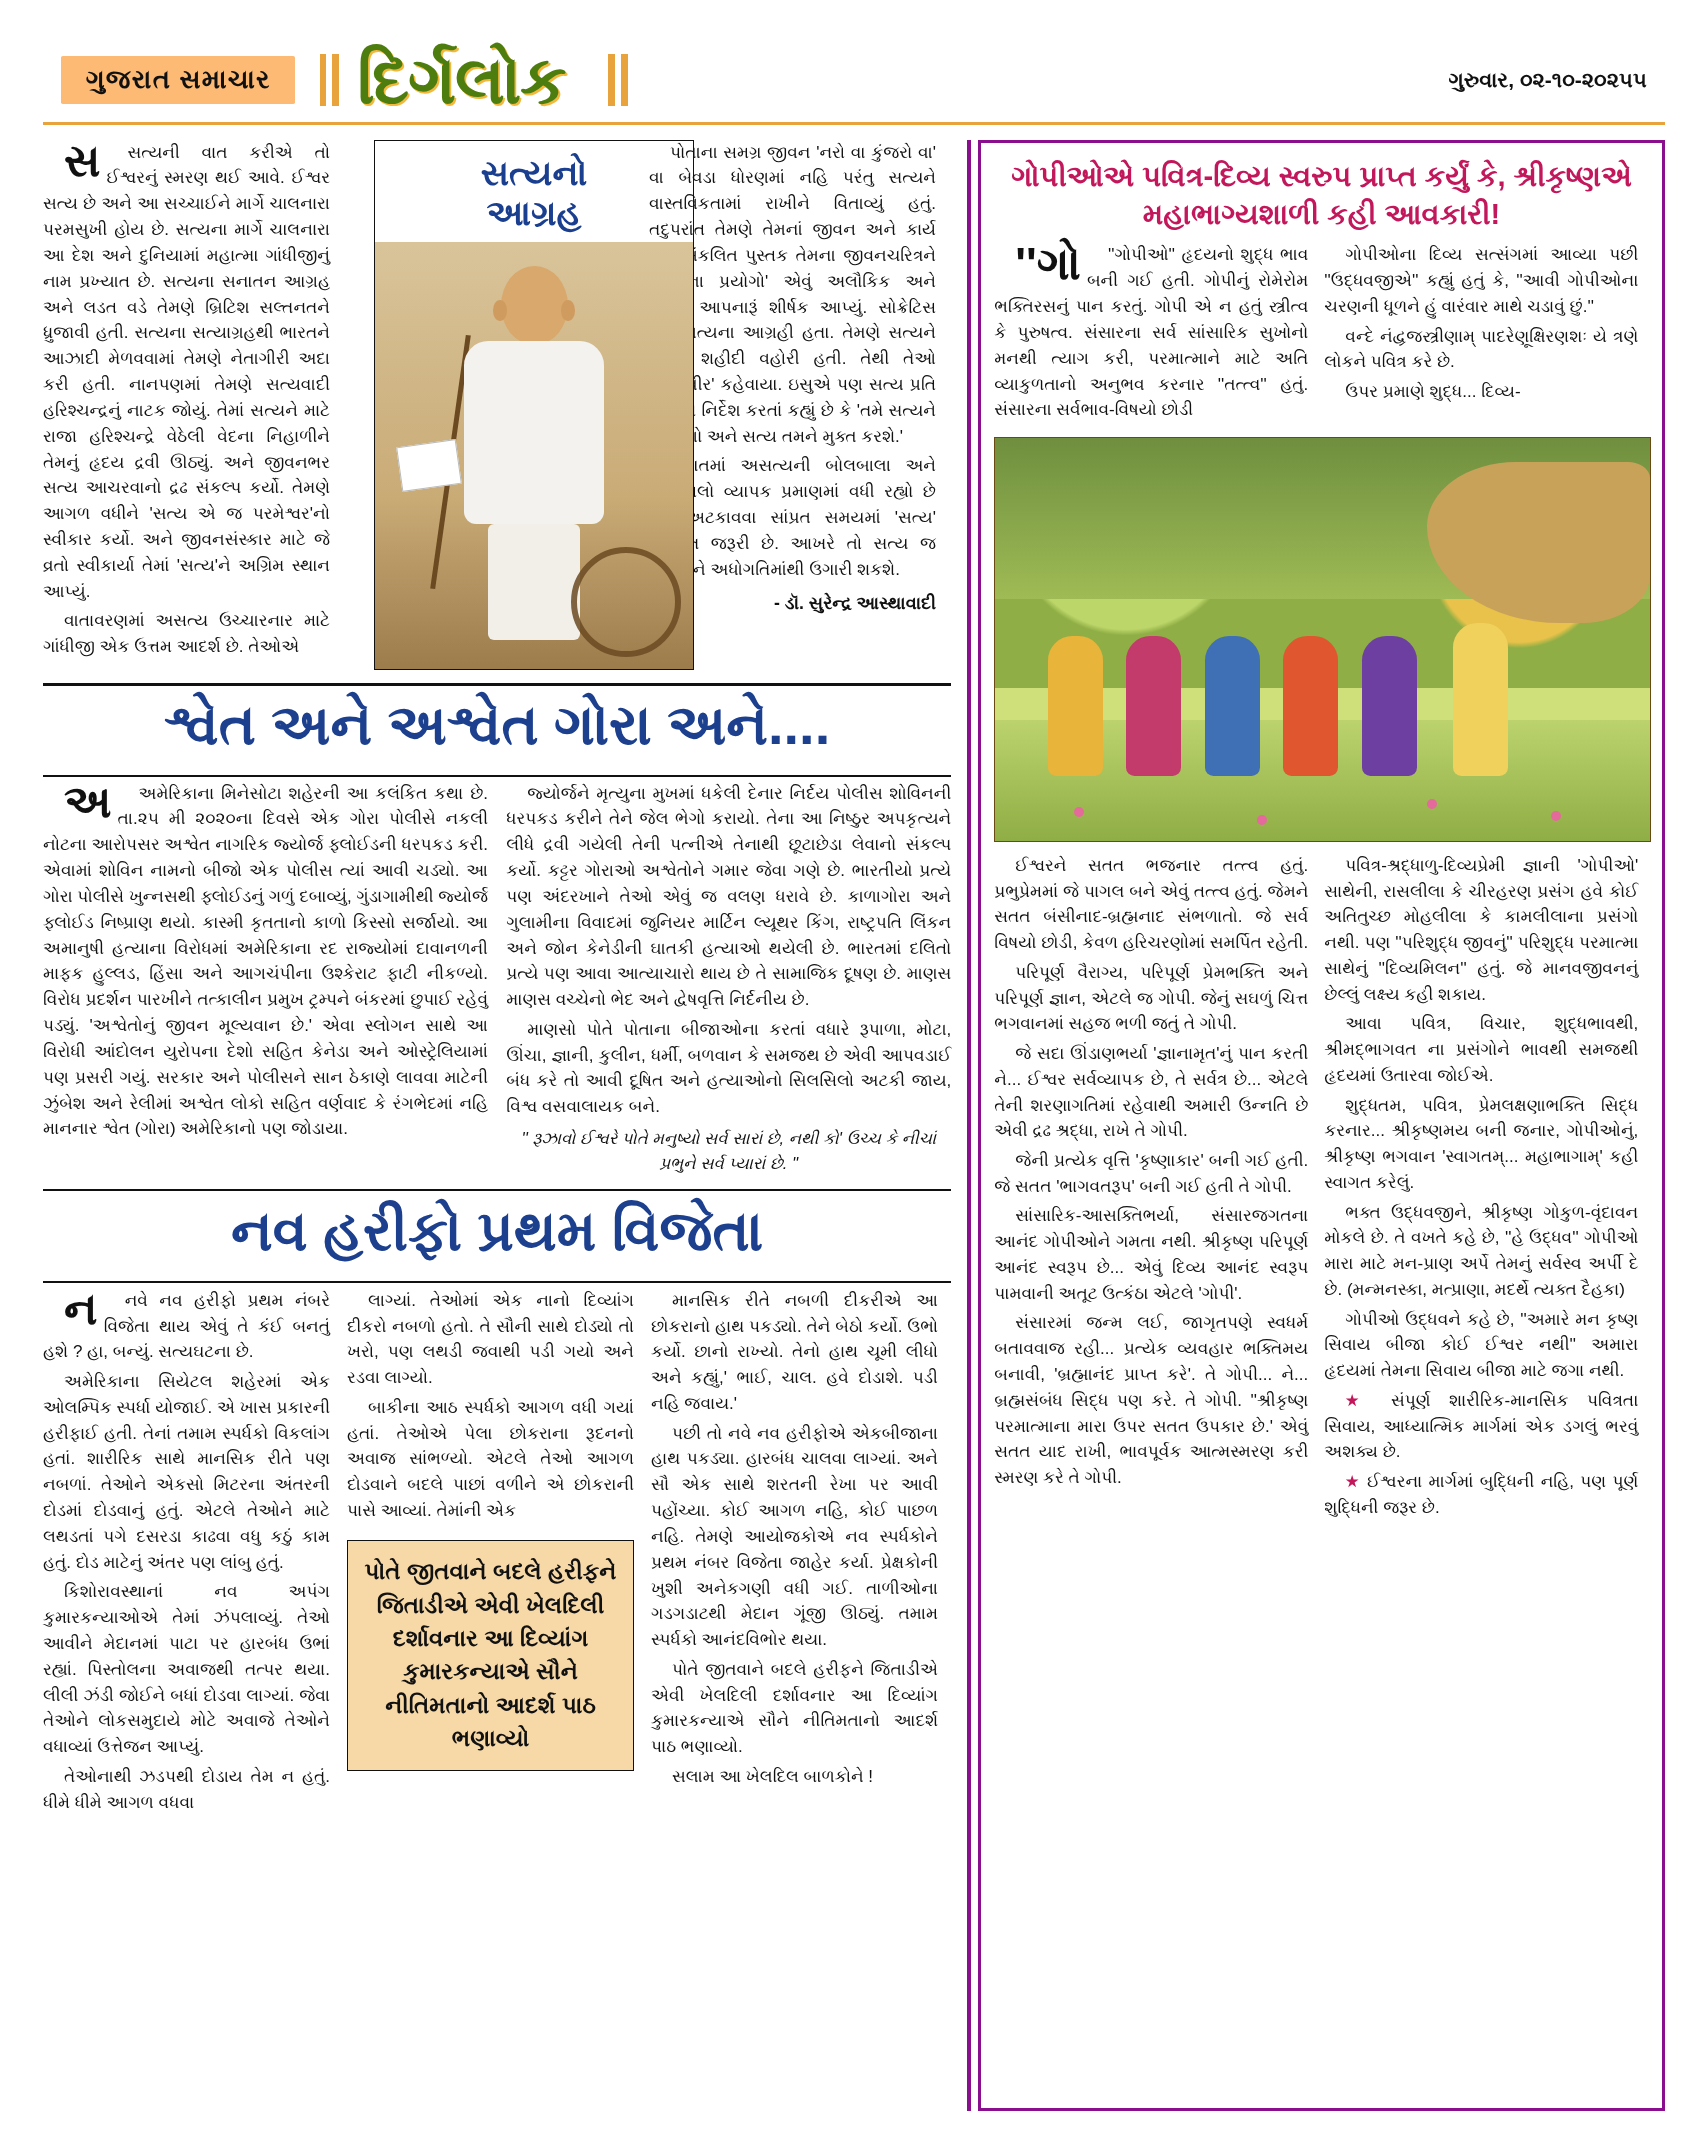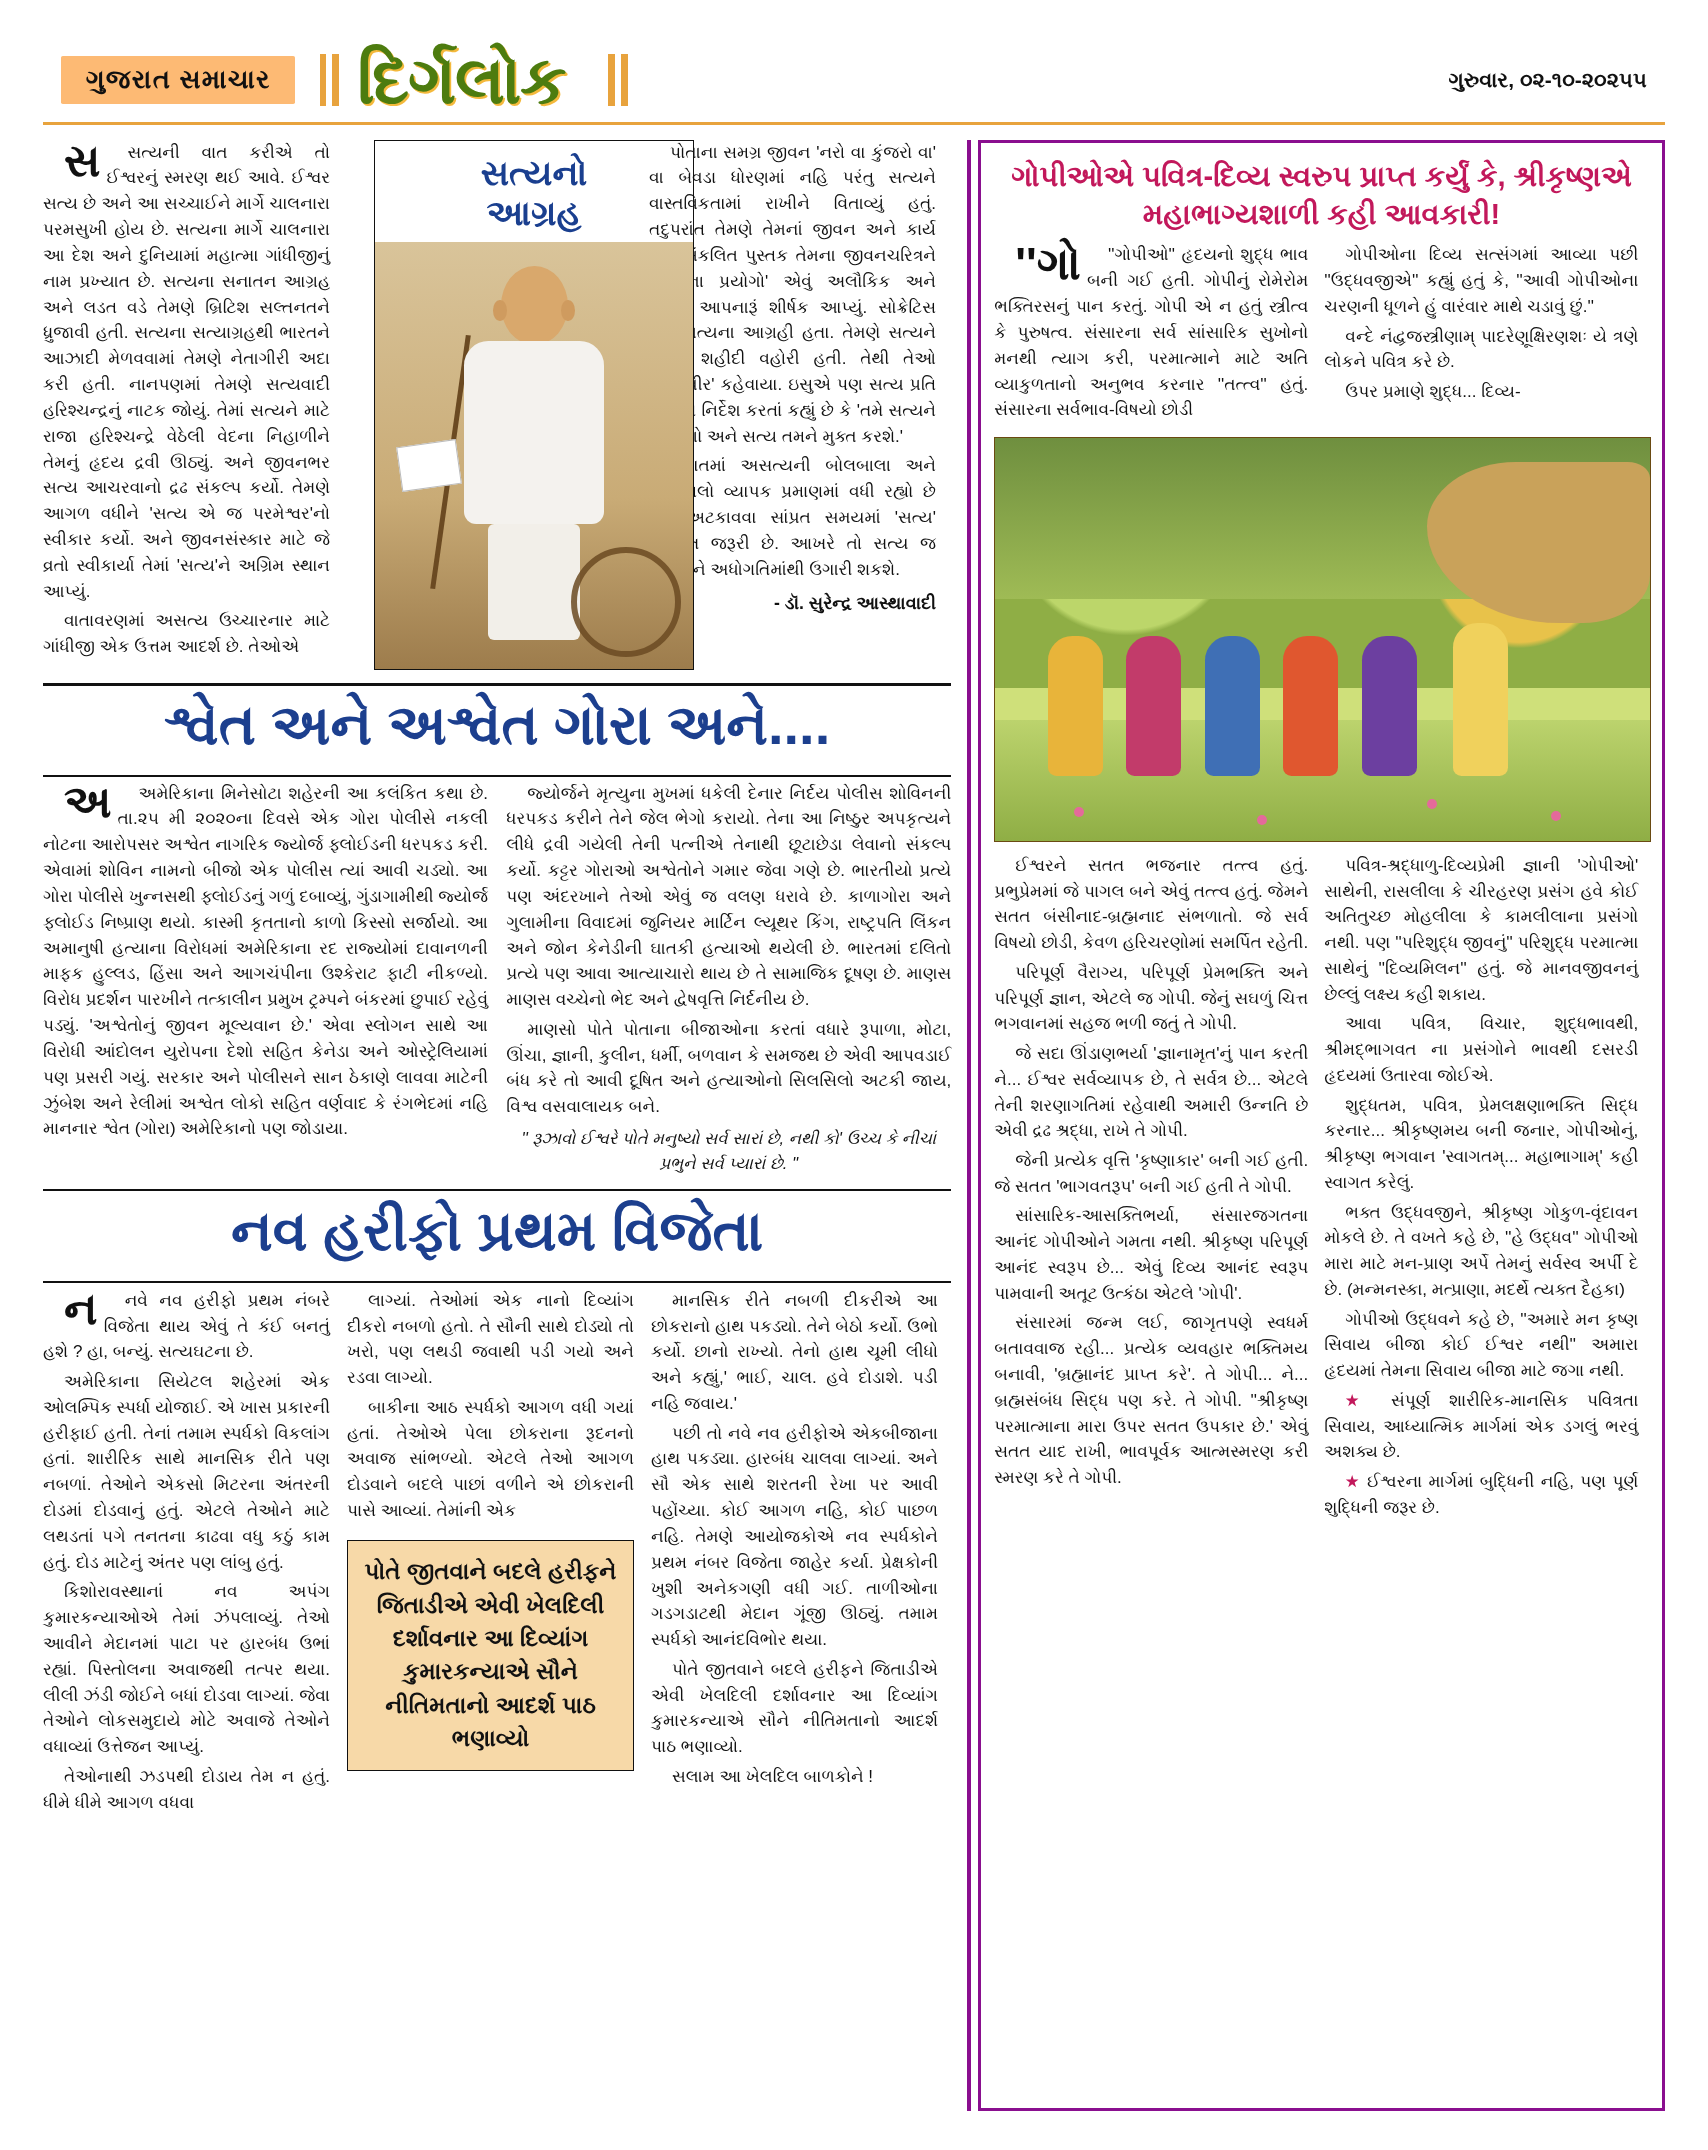--- a/index.html
+++ b/index.html
@@ -262,21 +262,21 @@
         </div>
       </div>
 
       <div class="rule"></div>
       <div class="headline blue">નવ હરીફો પ્રથમ વિજેતા</div>
       <div class="rule thin"></div>
 
       <div class="art3">
         <div class="c body-txt">
           <p><span class="dropcap">ન</span><span>નવે નવ હરીફો પ્રથમ નંબરે વિજેતા થાય એવું તે કંઈ બનતું હશે ? હા, બન્યું. સત્યઘટના છે.</span></p>
-          <p>અમેરિકાના સિયેટલ શહેરમાં એક ઓલમ્પિક સ્પર્ધા યોજાઈ. એ ખાસ પ્રકારની હરીફાઈ હતી. તેનાં તમામ સ્પર્ધકો વિકલાંગ હતાં. શારીરિક સાથે માનસિક રીતે પણ નબળાં. તેઓને એકસો મિટરના અંતરની દોડમાં દોડવાનું હતું. એટલે તેઓને માટે લથડતાં પગે તનતના કાઢવા વધુ કઠું કામ હતું. દોડ માટેનું અંતર પણ લાંબુ હતું.</p>
+          <p>અમેરિકાના સિયેટલ શહેરમાં એક ઓલમ્પિક સ્પર્ધા યોજાઈ. એ ખાસ પ્રકારની હરીફાઈ હતી. તેનાં તમામ સ્પર્ધકો વિકલાંગ હતાં. શારીરિક સાથે માનસિક રીતે પણ નબળાં. તેઓને એકસો મિટરના અંતરની દોડમાં દોડવાનું હતું. એટલે તેઓને માટે લથડતાં પગે દસરડા કાઢવા વધુ કઠું કામ હતું. દોડ માટેનું અંતર પણ લાંબુ હતું.</p>
           <p>કિશોરાવસ્થાનાં નવ અપંગ કુમારકન્યાઓએ તેમાં ઝંપલાવ્યું. તેઓ આવીને મેદાનમાં પાટા પર હારબંધ ઉભાં રહ્યાં. પિસ્તોલના અવાજથી તત્પર થયા. લીલી ઝંડી જોઈને બધાં દોડવા લાગ્યાં. જેવા તેઓને લોકસમુદાયે મોટે અવાજે તેઓને વધાવ્યાં ઉત્તેજન આપ્યું.</p>
           <p>તેઓનાથી ઝડપથી દોડાય તેમ ન હતું. ધીમે ધીમે આગળ વધવા</p>
         </div>
         <div class="c body-txt">
           <p>લાગ્યાં. તેઓમાં એક નાનો દિવ્યાંગ દીકરો નબળો હતો. તે સૌની સાથે દોડ્યો તો ખરો, પણ લથડી જવાથી પડી ગયો અને રડવા લાગ્યો.</p>
           <p>બાકીના આઠ સ્પર્ધકો આગળ વધી ગયાં હતાં. તેઓએ પેલા છોકરાના રૂદનનો અવાજ સાંભળ્યો. એટલે તેઓ આગળ દોડવાને બદલે પાછાં વળીને એ છોકરાની પાસે આવ્યાં. તેમાંની એક</p>
           <div class="pullbox">પોતે જીતવાને બદલે હરીફને જિતાડીએ એવી ખેલદિલી દર્શાવનાર આ દિવ્યાંગ કુમારકન્યાએ સૌને નીતિમતાનો આદર્શ પાઠ ભણાવ્યો</div>
         </div>
         <div class="c body-txt">
           <p>માનસિક રીતે નબળી દીકરીએ આ છોકરાનો હાથ પકડ્યો. તેને બેઠો કર્યો. ઉભો કર્યો. છાનો રાખ્યો. તેનો હાથ ચૂમી લીધો અને કહ્યું,' ભાઈ, ચાલ. હવે દોડાશે. પડી નહિ જવાય.'</p>
@@ -324,21 +324,21 @@
           <div class="c body-txt">
             <p>ઈશ્વરને સતત ભજનાર તત્ત્વ હતું. પ્રભુપ્રેમમાં જે પાગલ બને એવું તત્ત્વ હતું. જેમને સતત બંસીનાદ-બ્રહ્મનાદ સંભળાતો. જે સર્વ વિષયો છોડી, કેવળ હરિચરણોમાં સમર્પિત રહેતી.</p>
             <p>પરિપૂર્ણ વૈરાગ્ય, પરિપૂર્ણ પ્રેમભક્તિ અને પરિપૂર્ણ જ્ઞાન, એટલે જ ગોપી. જેનું સઘળું ચિત્ત ભગવાનમાં સહજ ભળી જતું તે ગોપી.</p>
             <p>જે સદા ઊંડાણભર્યા 'જ્ઞાનામૃત'નું પાન કરતી ને... ઈશ્વર સર્વવ્યાપક છે, તે સર્વત્ર છે... એટલે તેની શરણાગતિમાં રહેવાથી અમારી ઉન્નતિ છે એવી દ્રઢ શ્રદ્ધા, રાખે તે ગોપી.</p>
             <p>જેની પ્રત્યેક વૃત્તિ 'કૃષ્ણાકાર' બની ગઈ હતી. જે સતત 'ભાગવતરૂપ' બની ગઈ હતી તે ગોપી.</p>
             <p>સાંસારિક-આસક્તિભર્યા, સંસારજગતના આનંદ ગોપીઓને ગમતા નથી. શ્રીકૃષ્ણ પરિપૂર્ણ આનંદ સ્વરૂપ છે... એવું દિવ્ય આનંદ સ્વરૂપ પામવાની અતૂટ ઉત્કંઠા એટલે 'ગોપી'.</p>
             <p>સંસારમાં જન્મ લઈ, જાગૃતપણે સ્વધર્મ બતાવવાજ રહી... પ્રત્યેક વ્યવહાર ભક્તિમય બનાવી, 'બ્રહ્માનંદ પ્રાપ્ત કરે'. તે ગોપી... ને... બ્રહ્મસંબંધ સિદ્ધ પણ કરે. તે ગોપી. ''શ્રીકૃષ્ણ પરમાત્માના મારા ઉપર સતત ઉપકાર છે.' એવું સતત યાદ રાખી, ભાવપૂર્વક આત્મસ્મરણ કરી સ્મરણ કરે તે ગોપી.</p>
           </div>
           <div class="c body-txt">
             <p>પવિત્ર-શ્રદ્ધાળુ-દિવ્યપ્રેમી જ્ઞાની 'ગોપીઓ' સાથેની, રાસલીલા કે ચીરહરણ પ્રસંગ હવે કોઈ અતિતુચ્છ મોહલીલા કે કામલીલાના પ્રસંગો નથી. પણ ''પરિશુદ્ધ જીવનું'' પરિશુદ્ધ પરમાત્મા સાથેનું ''દિવ્યમિલન'' હતું. જે માનવજીવનનું છેલ્લું લક્ષ્ય કહી શકાય.</p>
-            <p>આવા પવિત્ર, વિચાર, શુદ્ધભાવથી, શ્રીમદ્ભાગવત ના પ્રસંગોને ભાવથી દસરડી હૃદયમાં ઉતારવા જોઈએ.</p>
+            <p>આવા પવિત્ર, વિચાર, શુદ્ધભાવથી, શ્રીમદ્ભાગવત ના પ્રસંગોને ભાવથી સમજથી હૃદયમાં ઉતારવા જોઈએ.</p>
             <p>શુદ્ધતમ, પવિત્ર, પ્રેમલક્ષણાભક્તિ સિદ્ધ કરનાર... શ્રીકૃષ્ણમય બની જનાર, ગોપીઓનું, શ્રીકૃષ્ણ ભગવાન 'સ્વાગતમ્... મહાભાગામ્' કહી સ્વાગત કરેલું.</p>
             <p>ભક્ત ઉદ્ધવજીને, શ્રીકૃષ્ણ ગોકુળ-વૃંદાવન મોકલે છે. તે વખતે કહે છે, ''હે ઉદ્ધવ'' ગોપીઓ મારા માટે મન-પ્રાણ અર્પે તેમનું સર્વસ્વ અર્પી દે છે. (મન્મનસ્કા, મત્પ્રાણા, મદર્થે ત્યક્ત દૈહકા)</p>
             <p>ગોપીઓ ઉદ્ધવને કહે છે, ''અમારે મન કૃષ્ણ સિવાય બીજા કોઈ ઈશ્વર નથી'' અમારા હૃદયમાં તેમના સિવાય બીજા માટે જગા નથી.</p>
             <p class="bullet">
               <span style="color:#c2185b;">★ </span>
               <span>સંપૂર્ણ શારીરિક-માનસિક પવિત્રતા સિવાય, આધ્યાત્મિક માર્ગમાં એક ડગલું ભરવું અશક્ય છે.</span>
             </p>
             <p class="bullet">
               <span style="color:#c2185b;">★ </span>
               <span>ઈશ્વરના માર્ગમાં બુદ્ધિની નહિ, પણ પૂર્ણ શુદ્ધિની જરૂર છે.</span>

